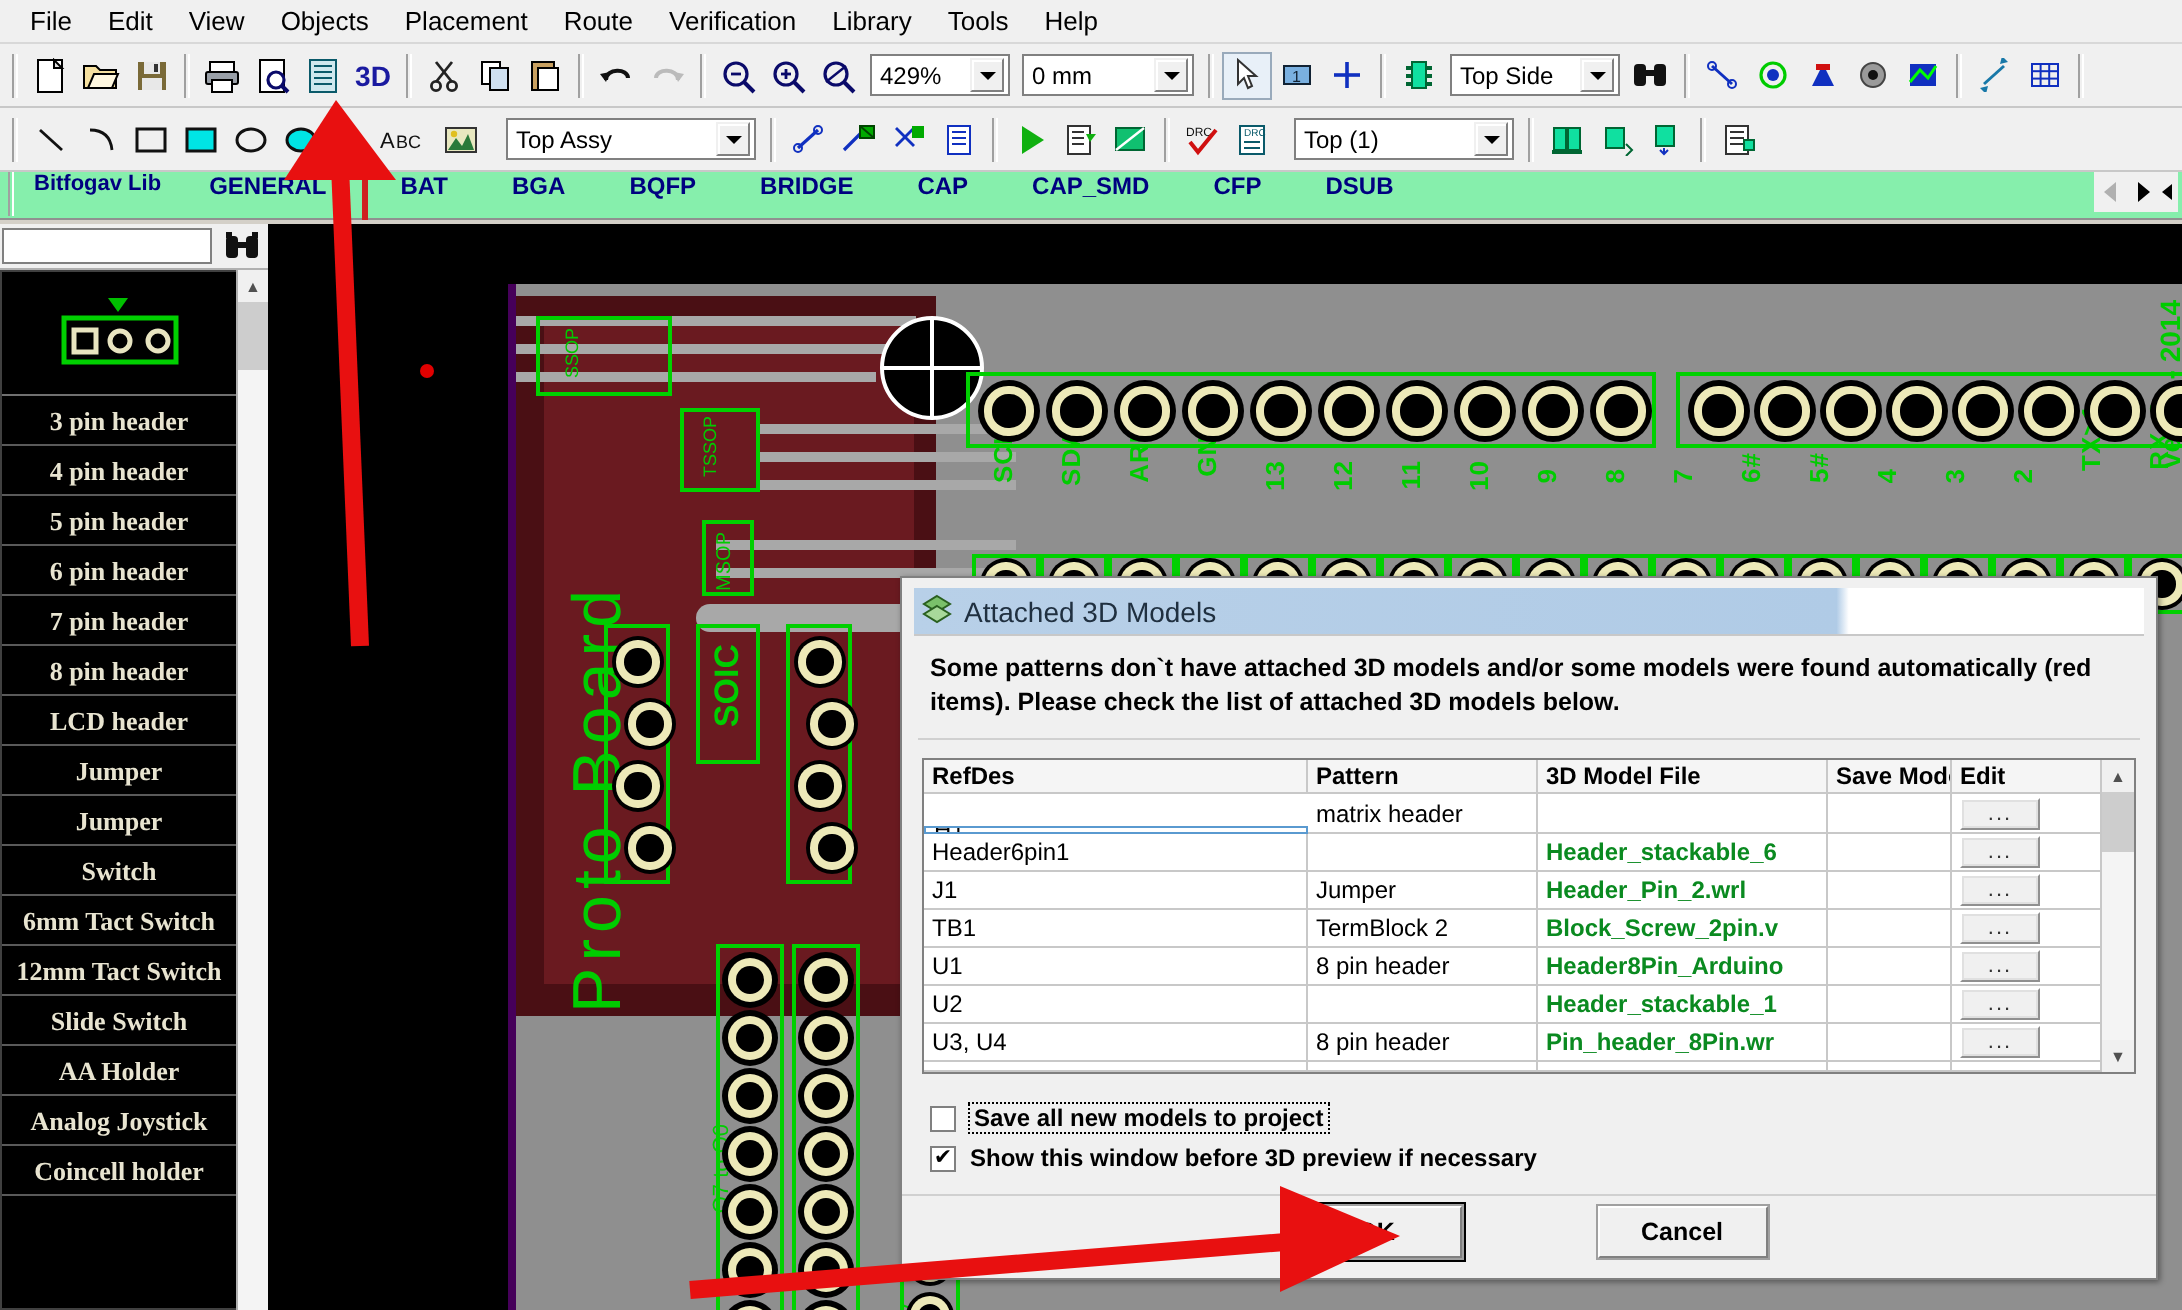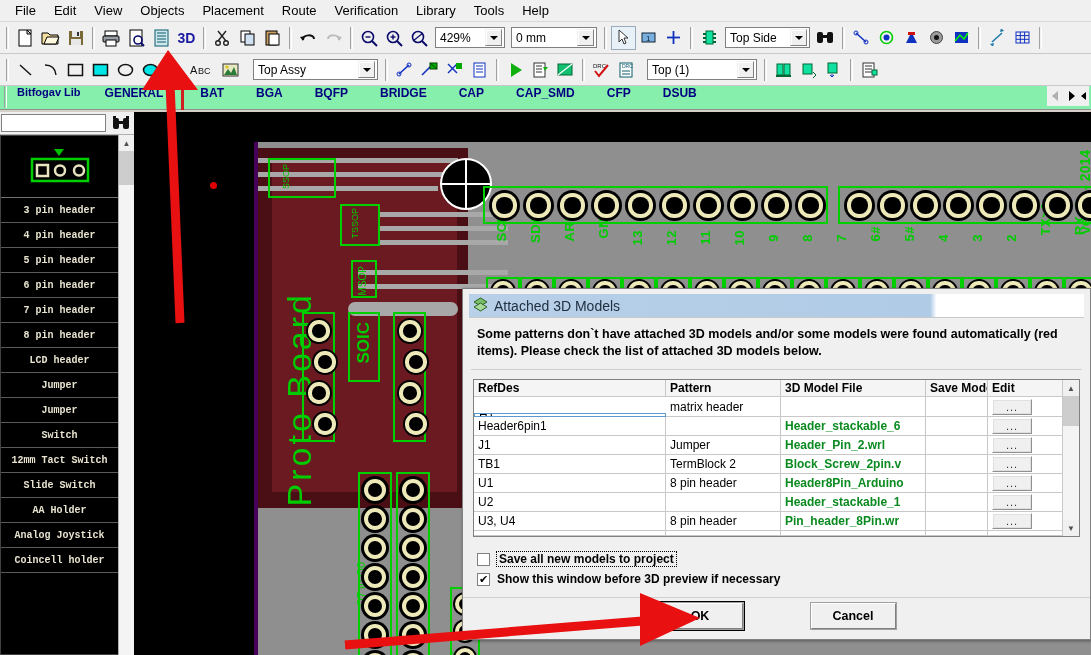--- a/index.html
+++ b/index.html
@@ -107,23 +107,23 @@
   #complist {
     flex:1; background:#000; overflow:hidden;
     border:1px solid #404040; border-right:none;
   }
   .comp-preview {
     height:62px; display:flex; align-items:center; justify-content:center;
     border-bottom:1px solid #707070;
   }
   .comp-item {
     height:25px; line-height:25px; text-align:center;
-    color:#e8e4d0; font-size:10px; font-weight:bold;
+    color:#e8e4d0; font-size:13px; font-weight:bold;
     border-bottom:1px solid #5a5a5a;
-    font-family:Liberation Mono, monospace;
+    font-family:Liberation Serif, serif;
     white-space:nowrap; overflow:hidden;
     cursor:default;
   }
   #leftscroll {
     width:16px; background:#f0f0f0; border-left:1px solid #b0b0b0;
     display:flex; flex-direction:column;
   }
   .sb-btn {
     height:16px; background:#f0f0f0;
     display:flex; align-items:center; justify-content:center;
@@ -174,21 +174,21 @@
     position:absolute; width:52px; height:52px; border-radius:50%;
     background:#000; border:2px solid #fff;
   }
   .crosshair:before, .crosshair:after {
     content:""; position:absolute; background:#fff;
   }
   .crosshair:before { left:50%; top:0; width:2px; height:100%; margin-left:-1px; }
   .crosshair:after { top:50%; left:0; height:2px; width:100%; margin-top:-1px; }
   
   #dialog {
-    position:absolute; left:462px; top:288px; width:629px; height:352px;
+    position:absolute; left:450px; top:288px; width:629px; height:352px;
     background:#f0f0f0; border:1px solid #808080;
     box-shadow:1px 1px 3px rgba(0,0,0,0.4);
     display:flex; flex-direction:column;
   }
   #dlg-title {
     height:24px; margin:5px 6px 0 6px;
     background:linear-gradient(to right, #b8d0e8 0%, #b0cbe6 75%, #ffffff 76%, #ffffff 100%);
     display:flex; align-items:center;
     border-bottom:1px solid #c8c8c8;
   }
@@ -755,20 +755,21 @@
       <div class="comp-item">3 pin header</div>
       <div class="comp-item">4 pin header</div>
       <div class="comp-item">5 pin header</div>
       <div class="comp-item">6 pin header</div>
       <div class="comp-item">7 pin header</div>
       <div class="comp-item">8 pin header</div>
       <div class="comp-item">LCD header</div>
       <div class="comp-item">Jumper</div>
       <div class="comp-item">Jumper</div>
       <div class="comp-item">Switch</div>
+      <div class="comp-item">6mm Tact Switch</div>
       <div class="comp-item">12mm Tact Switch</div>
       <div class="comp-item">Slide Switch</div>
       <div class="comp-item">AA Holder</div>
       <div class="comp-item">Analog Joystick</div>
       <div class="comp-item">Coincell holder</div>
     </div>
     <div id="leftscroll">
       <div class="sb-btn">▲</div>
       <div class="sb-thumb"></div>
       <div class="sb-track"></div>

